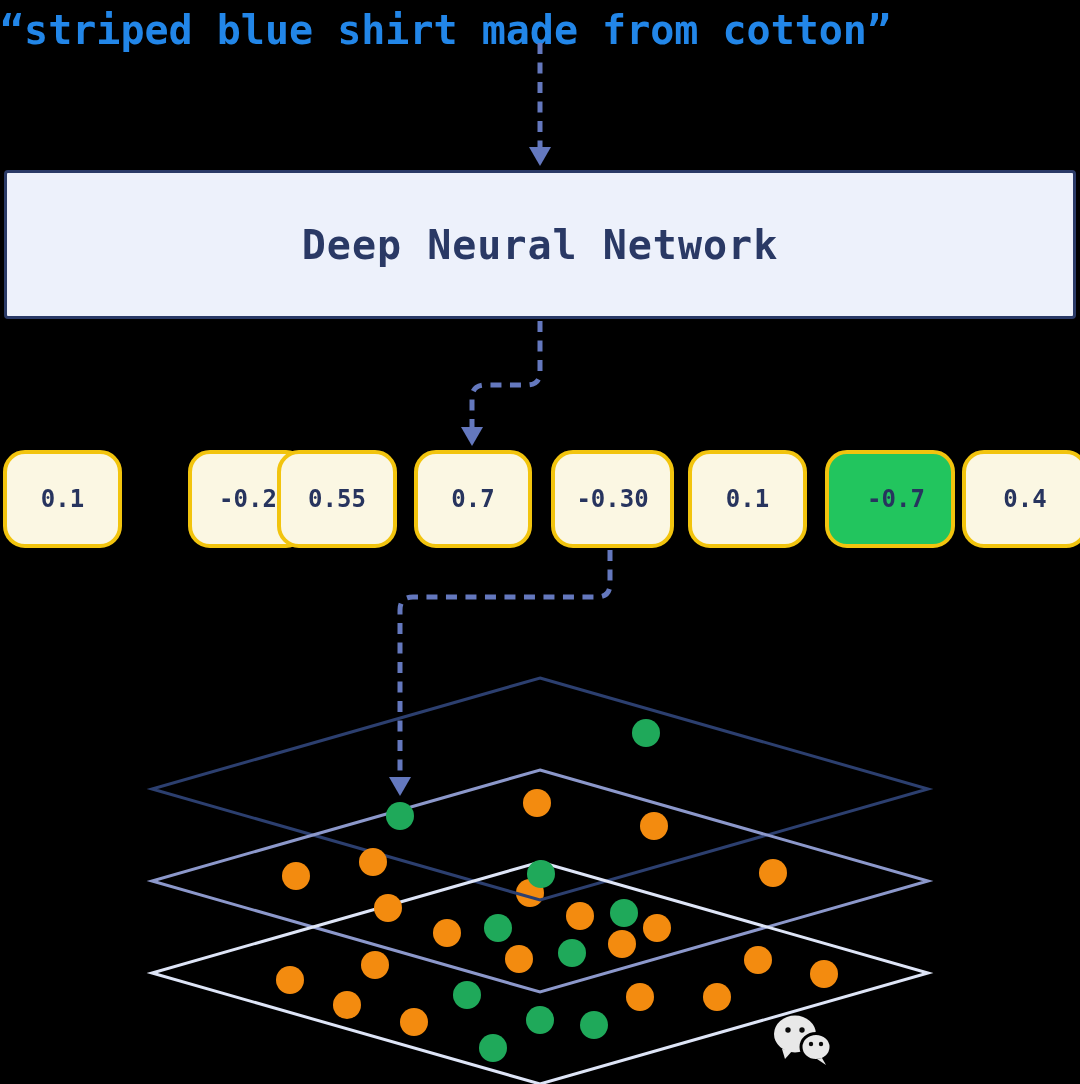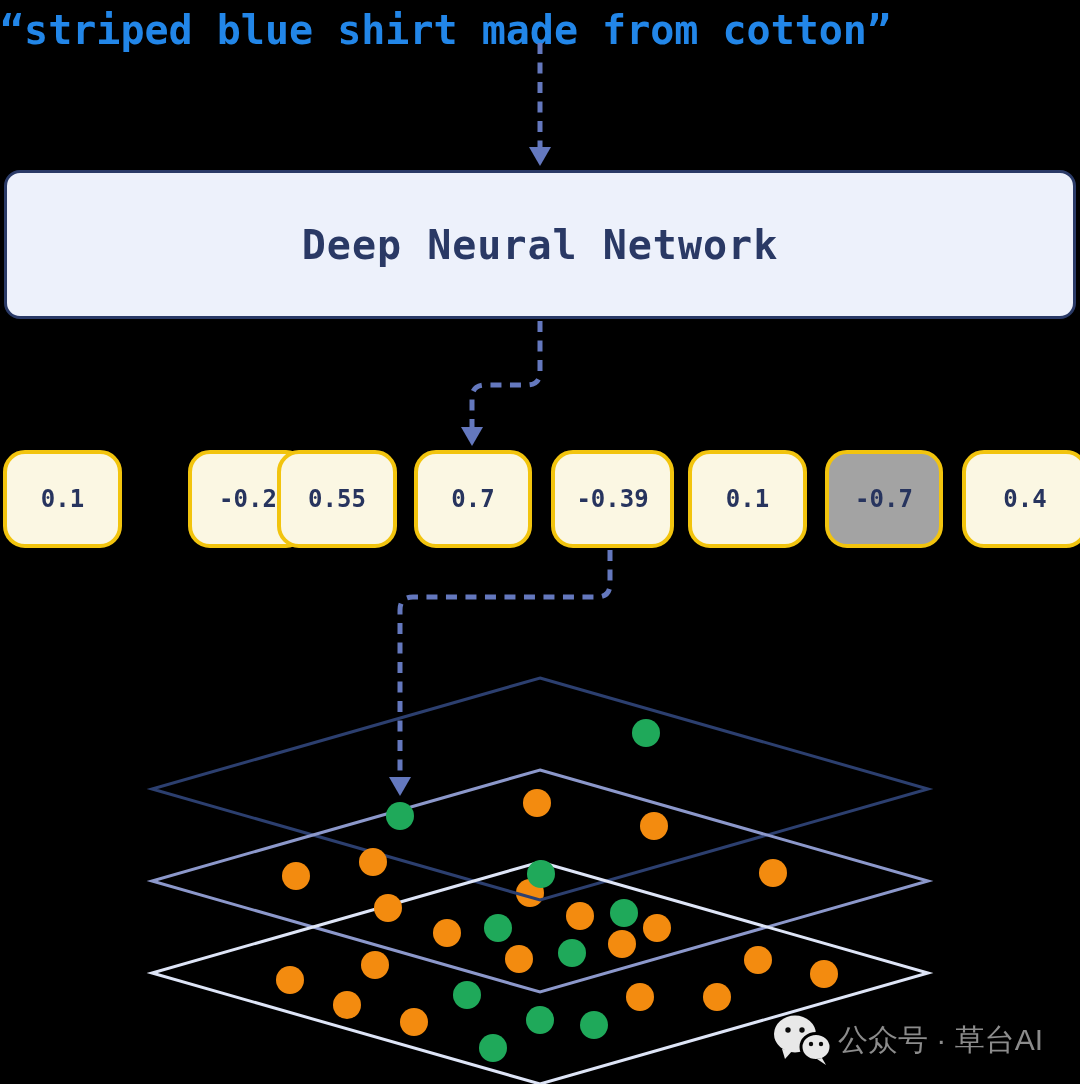--- a/index.html
+++ b/index.html
@@ -2,21 +2,21 @@
 <html><head>
 <meta charset="utf-8">
 <style>
   html,body{margin:0;padding:0;background:#000;}
   body{width:1080px;height:1084px;position:relative;overflow:hidden;
        font-family:"DejaVu Sans Mono","Liberation Mono",monospace;}
   .canvas{position:absolute;inset:0;width:1080px;height:1084px;}
   .quote{position:absolute;top:4px;left:0;width:1080px;height:52px;line-height:52px;
          text-align:left;font-size:40px;font-weight:bold;letter-spacing:0;}
   .dnn-box{position:absolute;left:4px;top:170px;width:1066px;height:143px;
-           border-radius:16px;border:3px solid;display:flex;align-items:center;justify-content:center;}
+           border-radius:4px;border:3px solid;display:flex;align-items:center;justify-content:center;}
   .dnn-label{font-size:40px;font-weight:600;letter-spacing:1px;}
   .vrow{position:absolute;top:450px;left:0;width:1080px;height:98px;}
   .vbox{position:absolute;top:0;height:90px;border:4px solid;border-radius:22px;
         display:flex;align-items:center;justify-content:center;
         font-size:24px;font-weight:bold;}
   .gfx{position:absolute;left:0;top:0;z-index:2;pointer-events:none;}
   .wm-text{position:absolute;left:838px;top:1022px;font-size:30px;line-height:36px;
            font-family:"Liberation Sans","DejaVu Sans",sans-serif;white-space:nowrap;}
   .wm-icon{position:absolute;left:772px;top:1012px;}
 </style>
@@ -29,23 +29,23 @@
 
   <div class="dnn-box" style="background: rgb(237, 241, 251); border-color: rgb(42, 58, 103);">
     <span class="dnn-label" style="color: rgb(42, 57, 101);">Deep Neural Network</span>
   </div>
 
   <div class="vrow">
     <div class="vbox" style="left: 3px; width: 111px; background: rgb(251, 247, 227); border-color: rgb(242, 196, 14); color: rgb(39, 52, 94);">0.1</div>
     <div class="vbox" style="left: 140px; width: 112px; background: rgb(251, 247, 227); border-color: rgb(242, 196, 14); color: rgb(39, 52, 94); margin-left: 48px;">-0.2</div>
     <div class="vbox" style="left: 277px; width: 112px; background: rgb(251, 247, 227); border-color: rgb(242, 196, 14); color: rgb(39, 52, 94);">0.55</div>
     <div class="vbox" style="left: 414px; width: 110px; background: rgb(251, 247, 227); border-color: rgb(242, 196, 14); color: rgb(39, 52, 94);">0.7</div>
-    <div class="vbox" style="left: 551px; width: 115px; background: rgb(251, 247, 227); border-color: rgb(242, 196, 14); color: rgb(39, 52, 94);">-0.39</div>
+    <div class="vbox" style="left: 551px; width: 115px; background: rgb(251, 247, 227); border-color: rgb(242, 196, 14); color: rgb(39, 52, 94);">-0.30</div>
     <div class="vbox" style="left: 688px; width: 111px; background: rgb(251, 247, 227); border-color: rgb(242, 196, 14); color: rgb(39, 52, 94);">0.1</div>
-    <div class="vbox" style="left: 825px; width: 110px; background: #a3a3a3; border-color: rgb(242, 196, 14); color: rgb(39, 52, 94);">-0.7</div>
+    <div class="vbox" style="left: 825px; width: 110px; background: #22c55e; border-color: rgb(242, 196, 14); color: rgb(39, 52, 94); padding-left: 12px;">-0.7</div>
     <div class="vbox" style="left: 962px; width: 118px; background: rgb(251, 247, 227); border-color: rgb(242, 196, 14); color: rgb(39, 52, 94);">0.4</div>
   </div>
 
   <svg class="gfx" width="1080" height="1084" viewBox="0 0 1080 1084">
       <circle cx="530" cy="893" r="14" fill="#F38B0F"></circle>
       <polygon points="540,678 928,789 540,900 152,789" fill="none" stroke="#2C3F6F" stroke-width="3"></polygon>
       <polygon points="540,770 928,881 540,992 152,881" fill="none" stroke="#8C98CB" stroke-width="3"></polygon>
       <polygon points="540,862 928,973 540,1084 152,973" fill="none" stroke="#DEE5F7" stroke-width="3"></polygon>
       <circle cx="646" cy="733" r="14" fill="#1FA95A"></circle>
       <circle cx="537" cy="803" r="14" fill="#F38B0F"></circle>
@@ -87,15 +87,14 @@
   <svg class="wm-icon" width="60" height="54" viewBox="0 0 60 54">
     <ellipse cx="23" cy="22" rx="21" ry="18.5" fill="#E8E8E8"></ellipse>
     <polygon points="10,37 13,47 21,38" fill="#E8E8E8"></polygon>
     <circle cx="16" cy="18" r="2.7" fill="#0a0a0a"></circle>
     <circle cx="30" cy="18" r="2.7" fill="#0a0a0a"></circle>
     <ellipse cx="44" cy="35" rx="15" ry="13.5" stroke="#000" stroke-width="3" fill="#E8E8E8"></ellipse>
     <polygon points="50,46 54,53 45,47" fill="#E8E8E8"></polygon>
     <circle cx="39" cy="32" r="2.2" fill="#0a0a0a"></circle>
     <circle cx="49" cy="32" r="2.2" fill="#0a0a0a"></circle>
   </svg>
-  <div class="wm-text" style="color: rgb(140, 140, 140);">公众号 · 草台AI</div>
 
 </div>
 
 </body></html>

